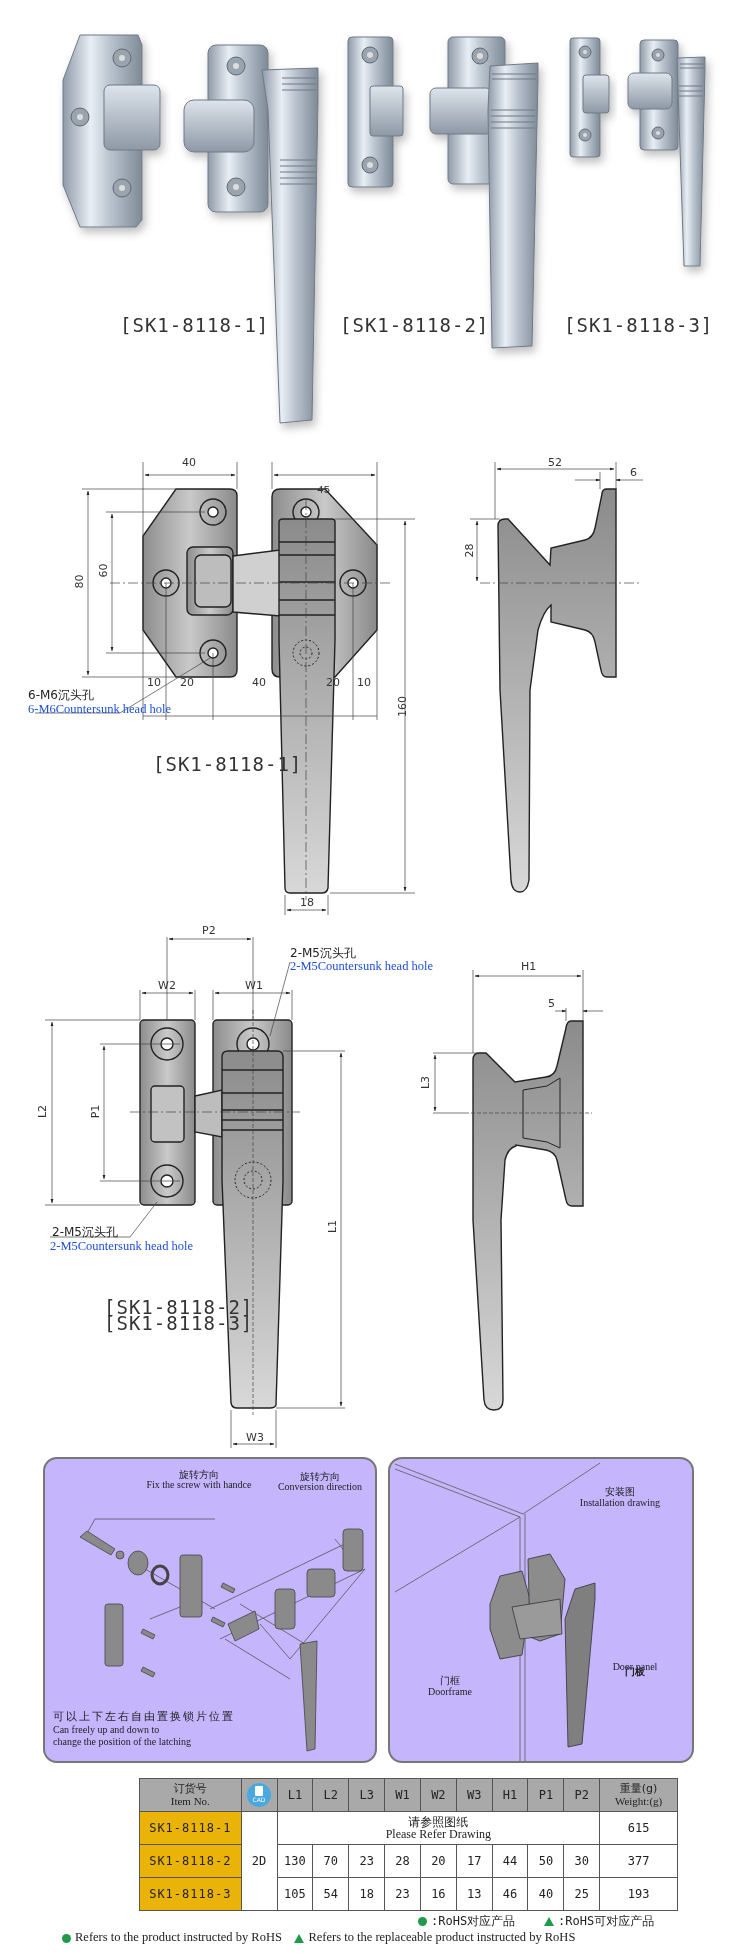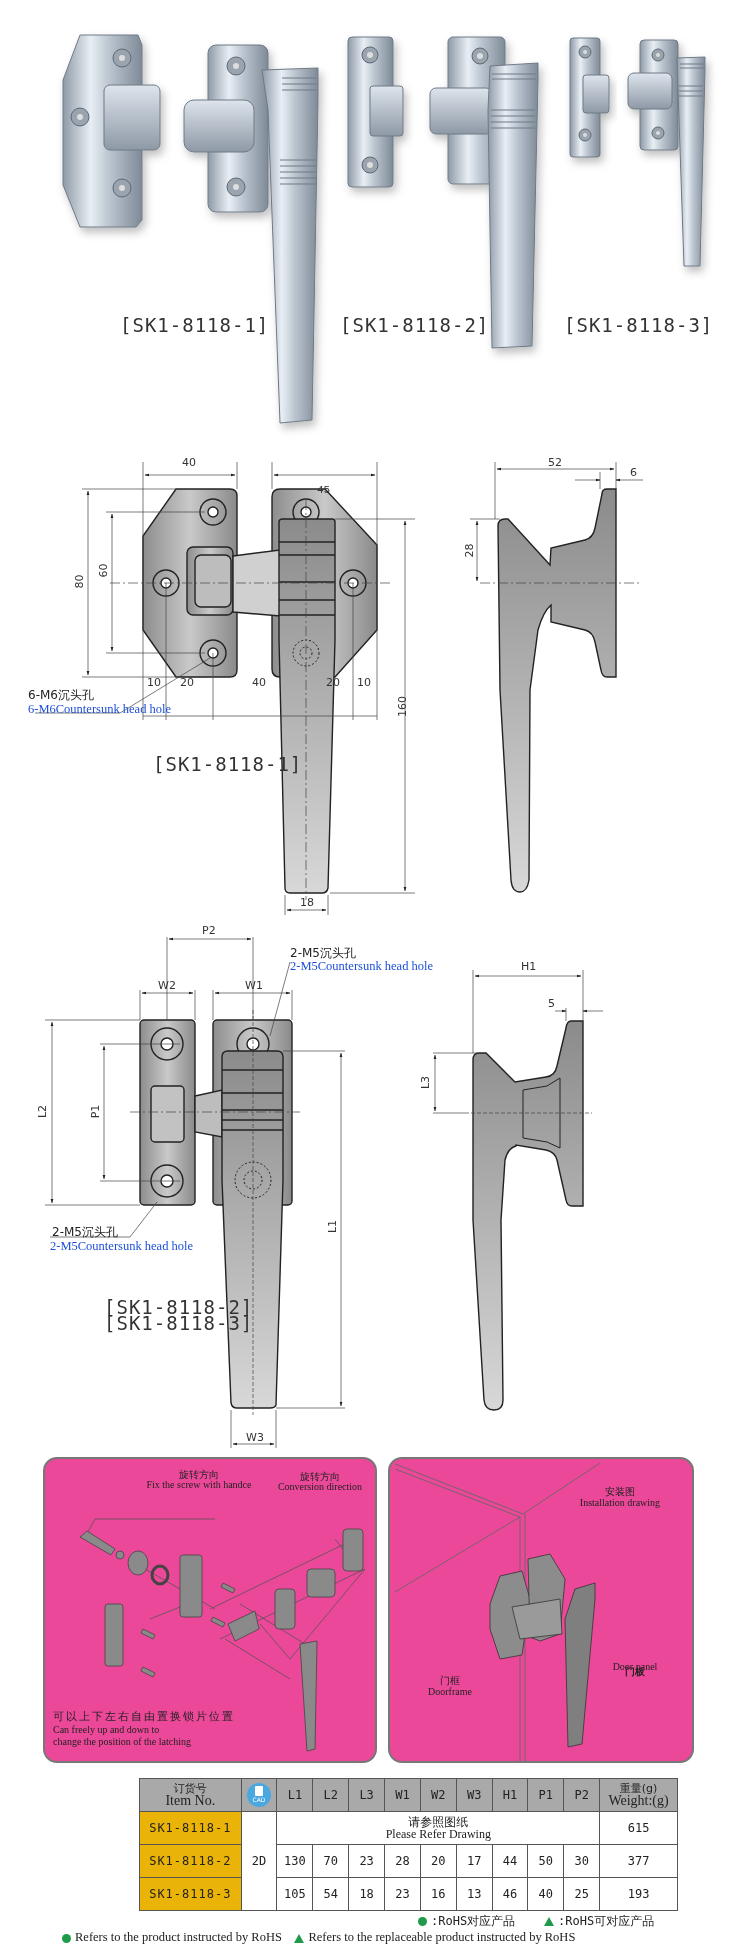--- a/index.html
+++ b/index.html
@@ -6,29 +6,29 @@
   body { width:750px; height:1959px; position:relative; overflow:hidden;
          font-family:"Liberation Sans", "DejaVu Sans", sans-serif; color:#222; }
   .abs { position:absolute; }
   svg.layer { position:absolute; left:0; top:0; }
   .mono { font-family:"DejaVu Sans Mono", "Liberation Mono", monospace; }
   .serif { font-family:"Liberation Serif", "DejaVu Serif", serif; }
   .photo-label { font-family:"DejaVu Sans Mono", monospace; font-size:19px; letter-spacing:1px; color:#333; }
   .dim { font-family:"DejaVu Sans", sans-serif; font-size:11px; color:#333; }
   .note-cn { font-family:"DejaVu Sans", sans-serif; font-size:12px; color:#222; white-space:nowrap; }
   .note-en { font-family:"Liberation Serif", serif; font-size:12.5px; color:#1d4ed8; white-space:nowrap; }
-  .panel { position:absolute; border:2px solid #777; border-radius:14px; background:#ec4899; }
+  .panel { position:absolute; border:2px solid #777; border-radius:14px; background:#c4b5fd; }
   .cap-cn { font-family:"DejaVu Sans", sans-serif; font-size:10px; text-align:center; color:#222; white-space:nowrap; }
   .cap-en { font-family:"Liberation Serif", serif; font-size:10px; text-align:center; color:#222; white-space:nowrap; }
   table.spec { position:absolute; left:139px; top:1778px; border-collapse:collapse; width:539px; }
   table.spec td { border:1px solid #555; text-align:center; font-family:"DejaVu Sans Mono", monospace; font-size:12px; color:#222; height:32px; padding:0; }
   table.spec tr.head td { background:#a9a9a9; height:32px; }
   table.spec td.item { background:#eab308; font-size:12px; letter-spacing:1px; }
   .head-cn { font-family:"DejaVu Sans", sans-serif; font-size:11px; line-height:12px; display:block; }
-  .head-en { font-family:"Liberation Serif", serif; font-size:14px; line-height:12px; display:block; }
+  .head-en { font-family:"Liberation Serif", serif; font-size:11px; line-height:12px; display:block; }
   .cad { display:inline-block; width:24px; height:24px; border-radius:50%; background:#4aa8e0; color:#fff; font-size:6px; line-height:8px; position:relative; vertical-align:middle; }
   .cad .doc { position:absolute; left:8px; top:3px; width:8px; height:10px; background:#fff; border-radius:1px; }
   .cad .lbl { position:absolute; left:0; right:0; bottom:3px; text-align:center; font-family:"DejaVu Sans", sans-serif; font-size:6px; }
   .legend { position:absolute; font-size:12px; white-space:nowrap; }
   .dot { display:inline-block; width:9px; height:9px; border-radius:50%; background:#1e9a4a; vertical-align:middle; margin-right:4px; }
   .tri { display:inline-block; width:0; height:0; border-left:5px solid transparent; border-right:5px solid transparent; border-bottom:9px solid #1e9a4a; vertical-align:middle; margin-right:4px; }
 </style>
 </head>
 <body>
 

